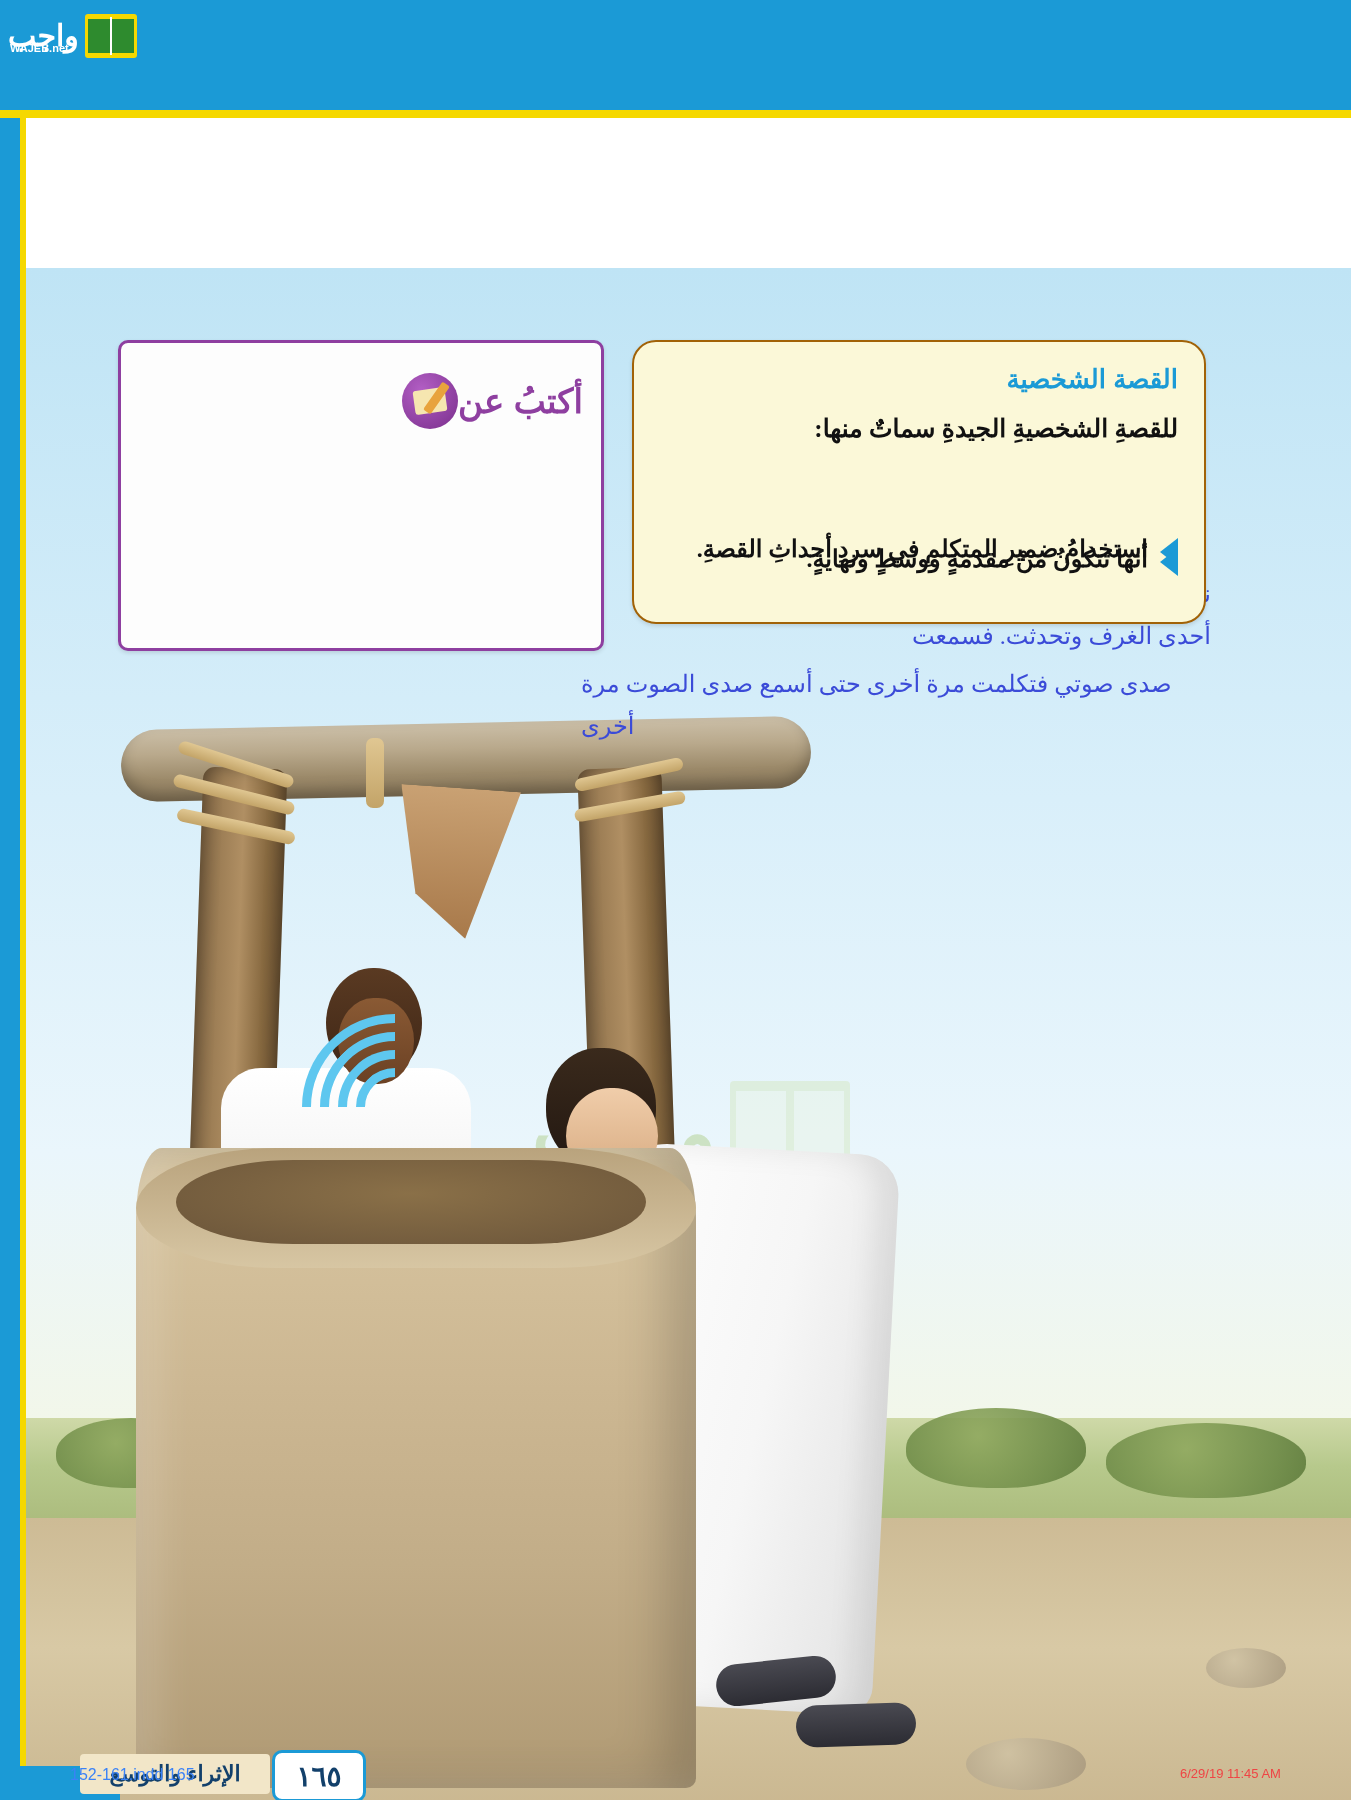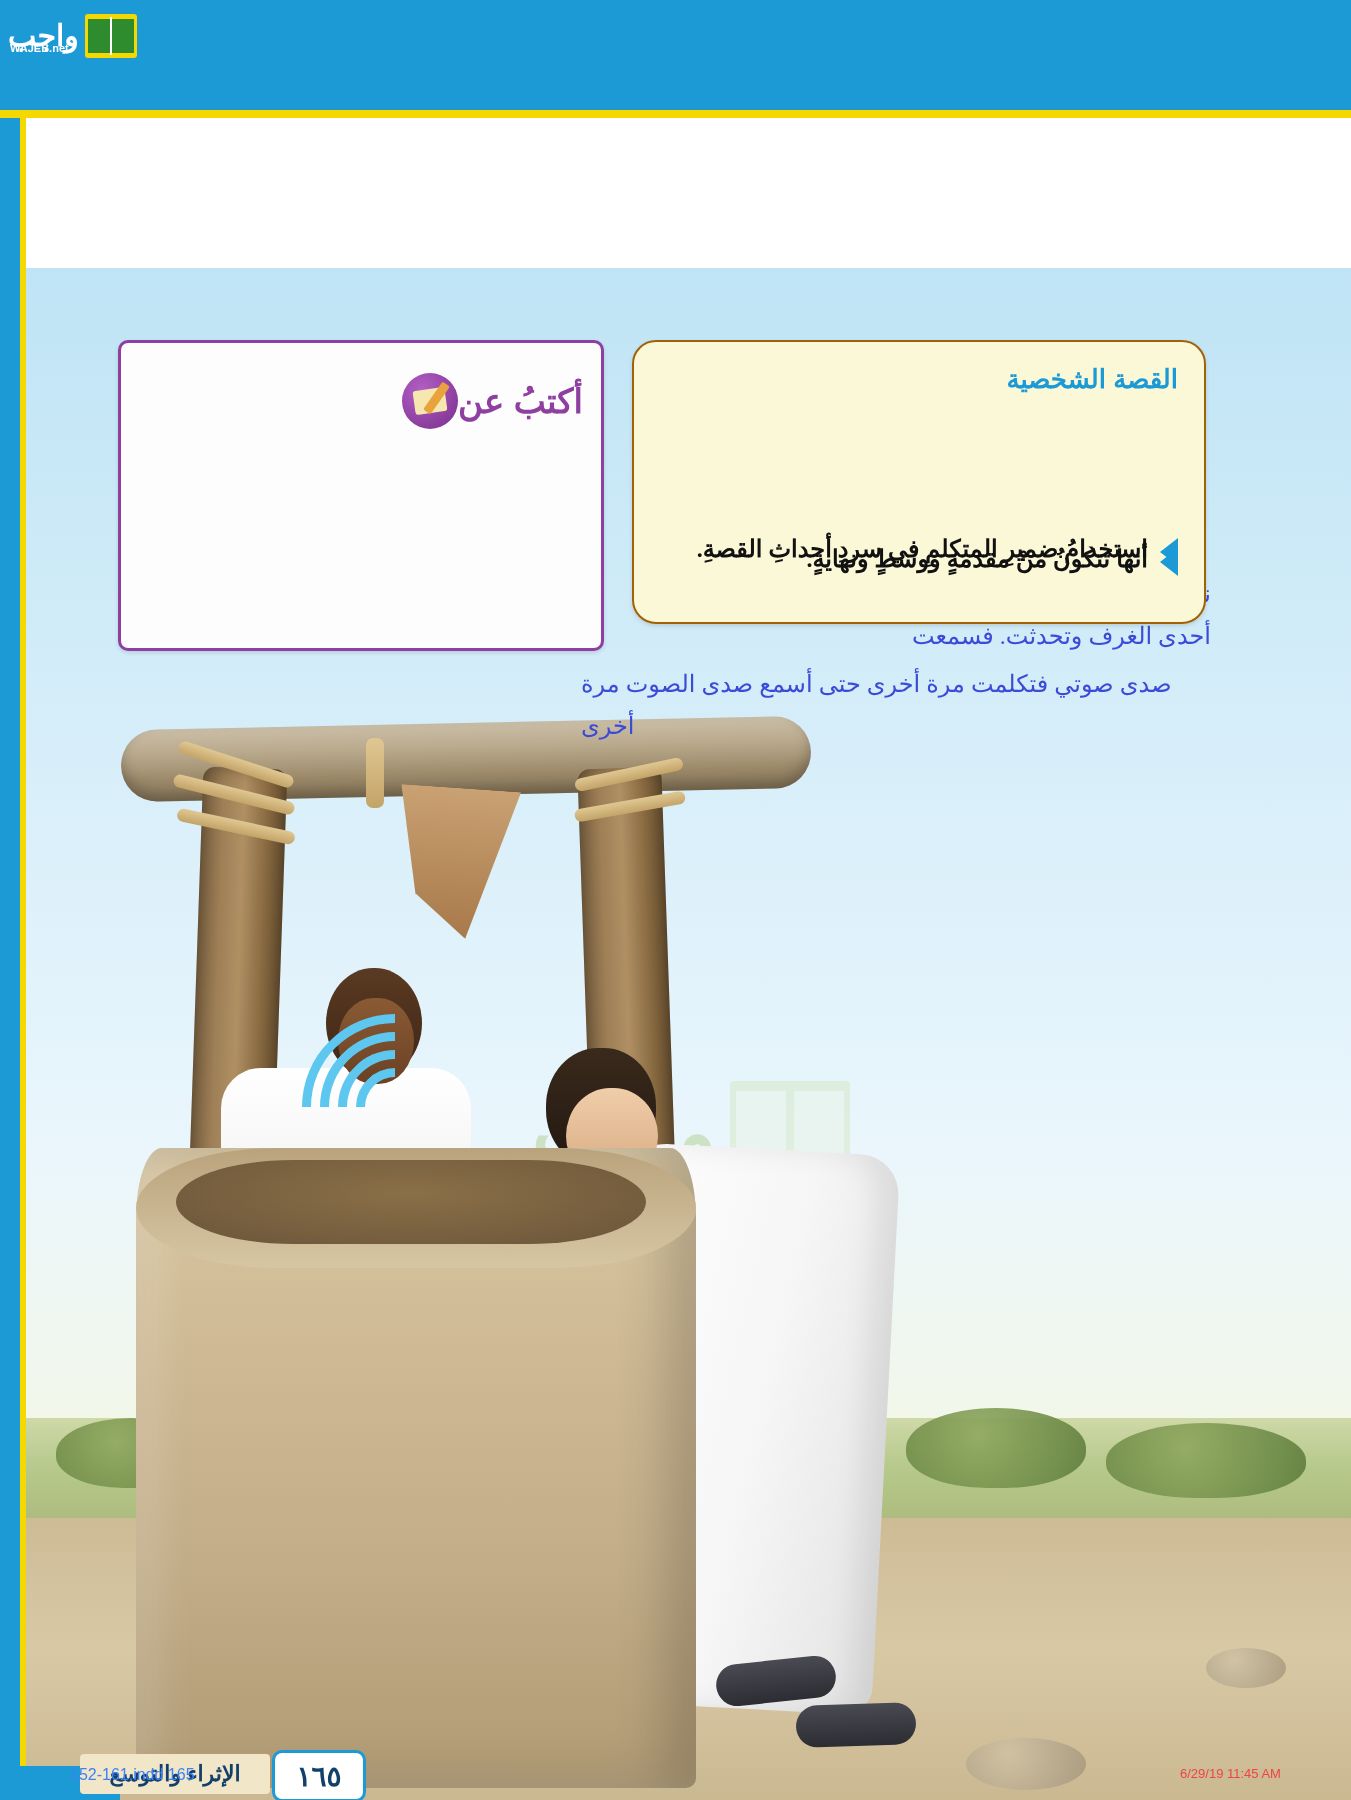--- a/index.html
+++ b/index.html
@@ -353,20 +353,21 @@
       <div class="t">أكتبُ عن</div>
       <div class="pencil-ico"></div>
     </div>
   </div>
 
   <div class="answer ans1">نعم: فعندما انتقلنا إلى منزل جديد دخلت إلى أحدى الغرف وتحدثت. فسمعت</div>
   <div class="answer ans2">صدى صوتي فتكلمت مرة أخرى حتى أسمع صدى الصوت مرة أخرى</div>
 
   <div class="card-right">
     <div class="head">القصة الشخصية</div>
+    <div class="lead">للقصةِ الشخصيةِ الجيدةِ سماتٌ منها:</div>
     <div class="bullet b1">
       <span class="tri"></span>
       <span class="txt">استخدامُ ضميرِ المتكلمِ في سردِ أحداثِ القصةِ.</span>
     </div>
     <div class="bullet b2">
       <span class="tri"></span>
       <span class="txt">أنها تتكونُ منْ مقدمةٍ ووسطٍ ونهايةٍ.</span>
     </div>
   </div>
 

